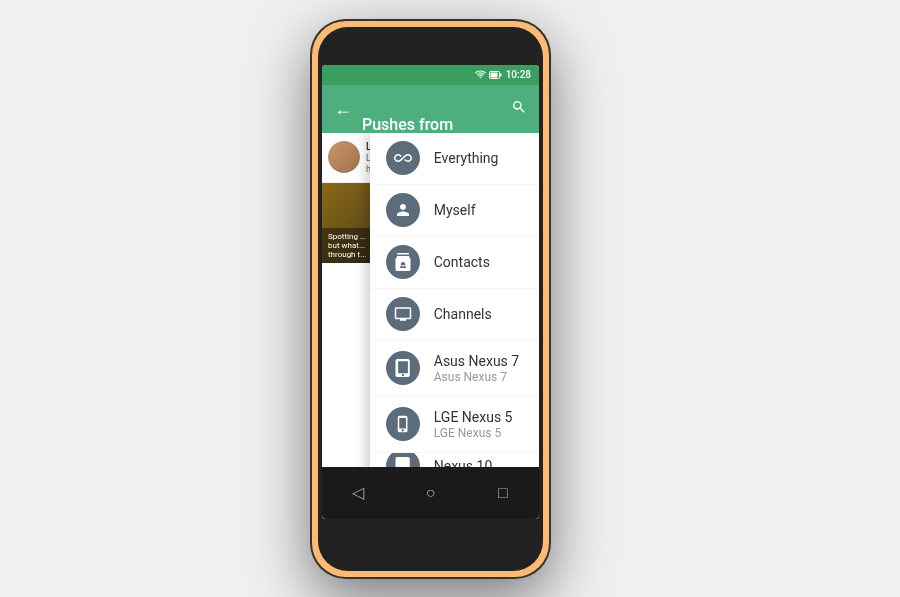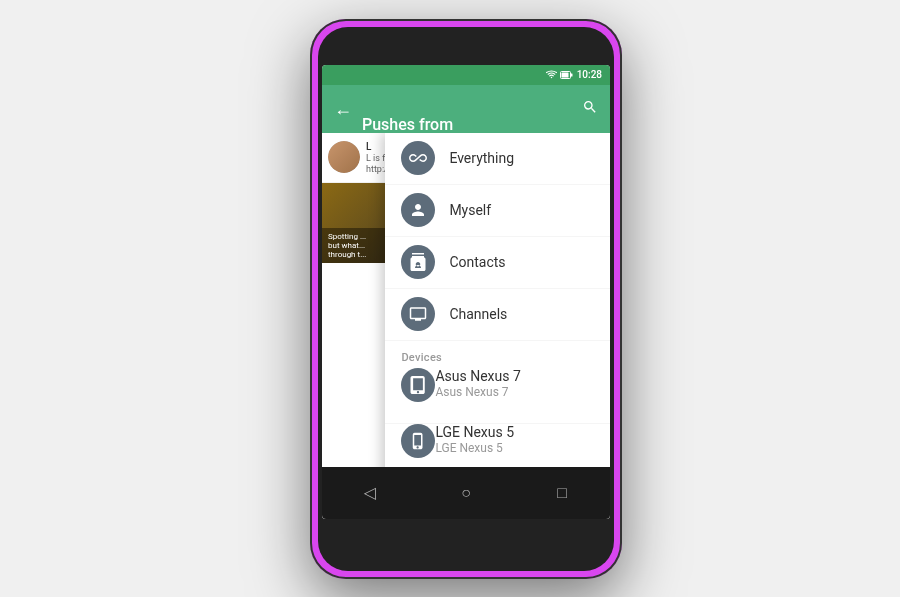--- a/index.html
+++ b/index.html
@@ -13,23 +13,23 @@
       font-family: 'Roboto', Arial, sans-serif;
     }
 
     .phone-wrapper {
       position: relative;
       width: 280px;
       height: 560px;
     }
 
     .phone-outer {
-      width: 312px;
+      width: 241px;
       height: 560px;
-      background: #d946ef;
+      background: #fdba74;
       border-radius: 36px;
       position: relative;
       box-shadow: 0 20px 60px rgba(0,0,0,0.5), inset 0 0 0 2px #333;
       overflow: hidden;
     }
 
     .phone-inner {
       position: absolute;
       top: 8px;
       left: 8px;
@@ -218,24 +218,26 @@
       padding: 10px 16px 4px;
       font-size: 11px;
       color: #999;
       font-weight: 500;
       text-transform: none;
       letter-spacing: 0.3px;
     }
 
     .device-item {
       display: flex;
+      align-items: center;
       padding: 0 16px;
       height: 56px;
       border-bottom: 1px solid #f5f5f5;
       cursor: pointer;
+      gap: 14px;
     }
 
     .device-text {
       display: flex;
       flex-direction: column;
     }
     .device-name {
       font-size: 14px;
       color: #333;
     }
@@ -387,21 +389,20 @@
 
             <div class="panel-item">
               <div class="panel-icon-circle">
                 <svg viewBox="0 0 24 24">
                   <path d="M21 3H3c-1.1 0-2 .9-2 2v12c0 1.1.9 2 2 2h5v2h8v-2h5c1.1 0 1.99-.9 1.99-2L23 5c0-1.1-.9-2-2-2zm0 14H3V5h18v12z"></path>
                 </svg>
               </div>
               <span class="panel-item-label">Channels</span>
             </div>
 
-            <div class="section-header">Devices</div>
 
             <div class="device-item">
               <div class="panel-icon-circle">
                 <svg viewBox="0 0 24 24">
                   <path d="M18.5 0h-14C3.12 0 2 1.12 2 2.5v19C2 22.88 3.12 24 4.5 24h14c1.38 0 2.5-1.12 2.5-2.5v-19C21 1.12 19.88 0 18.5 0zM12 23c-.83 0-1.5-.67-1.5-1.5S11.17 20 12 20s1.5.67 1.5 1.5S12.83 23 12 23zm6.5-4H5.5V3h13v16z"></path>
                 </svg>
               </div>
               <div class="device-text">
                 <span class="device-name">Asus Nexus 7</span>
                 <span class="device-sub">Asus Nexus 7</span>

